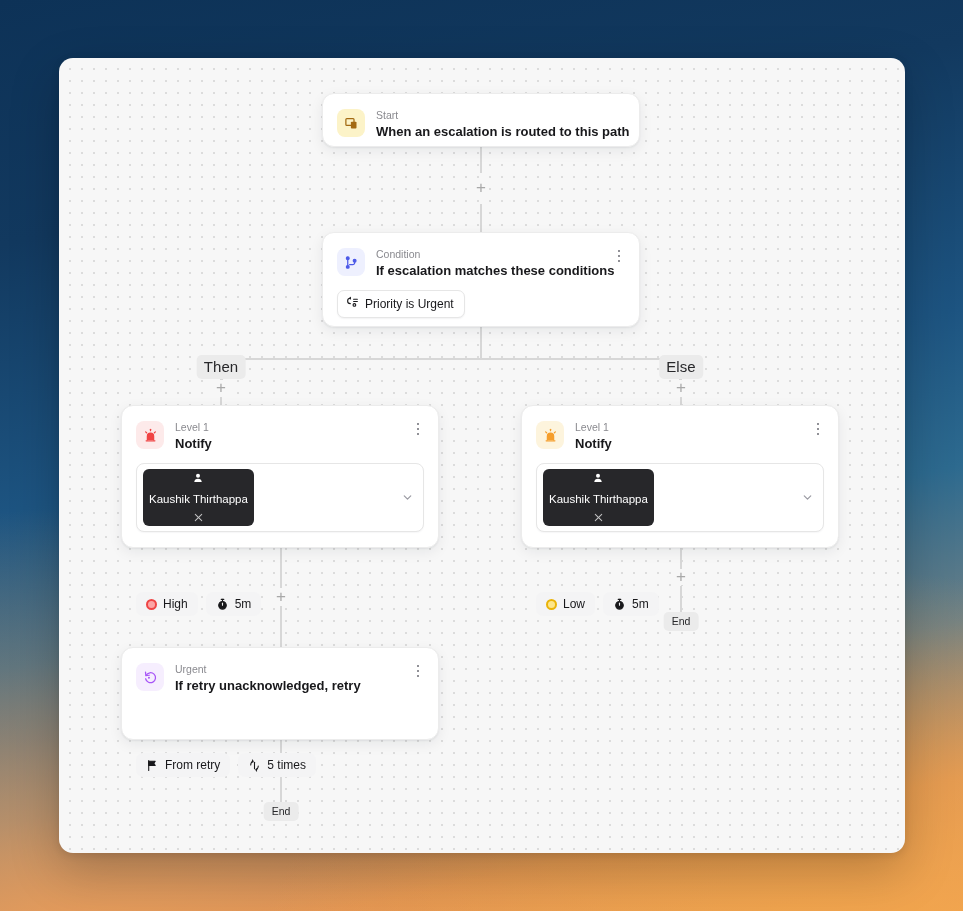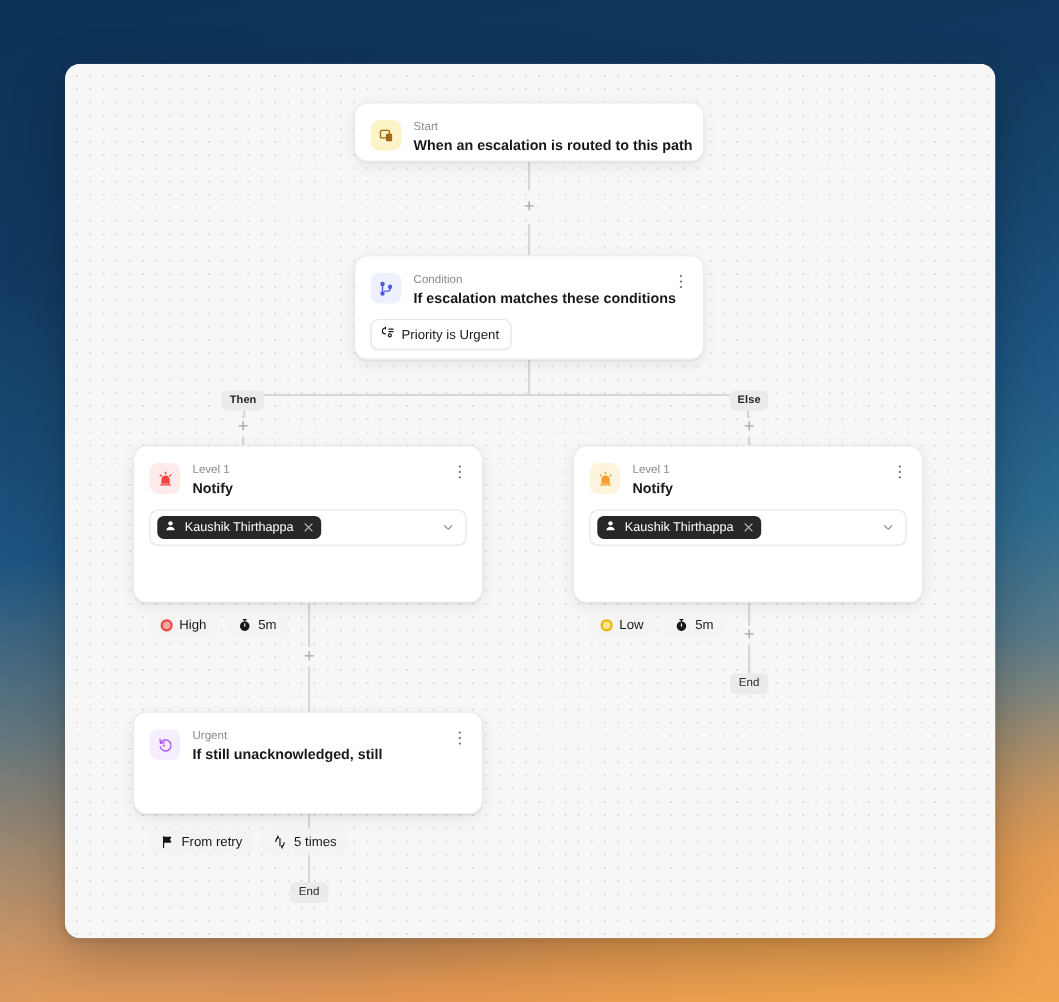--- a/index.html
+++ b/index.html
@@ -68,22 +68,22 @@
   .elbow-right {
     border-left: none;
     border-bottom: none;
     border-top-right-radius: 10px;
   }
 
   .branch-label {
     position: absolute;
     background: #ebebeb;
     color: #27272a;
-    font-size: 10px;
-    font-weight: 700;
+    font-size: 15px;
+    font-weight: 400;
     padding: 3px 7px 4px;
     border-radius: 5px;
     transform: translateX(-50%);
     letter-spacing: 0.1px;
     white-space: nowrap;
   }
   .end-label {
     position: absolute;
     background: #ebebeb;
     color: #27272a;
@@ -193,20 +193,21 @@
     display: inline-flex;
     align-items: center;
     gap: 7px;
     background: #27272a;
     color: #ffffff;
     border-radius: 6px;
     padding: 3px 6px 3px 6px;
     font-size: 11.5px;
     font-weight: 500;
     white-space: nowrap;
+    flex-direction: column;
   }
   .token-x { opacity: 0.72; display: inline-flex; margin-left: 1px; cursor: pointer; }
   .select-caret { margin-left: auto; color: #9a9aa2; display: inline-flex; cursor: pointer; }
 
   
   .badge-row { display: flex; gap: 8px; margin-top: 12px; }
   .badge {
     display: inline-flex;
     align-items: center;
     gap: 6px;
@@ -447,21 +448,21 @@
     <div class="node-head">
       <div class="node-icon icon-purple">
         <svg width="15" height="15" viewBox="0 0 24 24" fill="none" stroke="currentColor" stroke-width="2" stroke-linecap="round" stroke-linejoin="round">
           <path d="M5 8.5A8 8 0 1 1 4.2 14"></path>
           <polyline points="4 3.5 4.6 9 10 8.4"></polyline>
           <circle cx="9.5" cy="12.5" r="1.6" fill="currentColor" stroke="none"></circle>
         </svg>
       </div>
       <div class="node-titles">
         <div class="node-kicker">Urgent</div>
-        <div class="node-title">If still unacknowledged, still</div>
+        <div class="node-title">If retry unacknowledged, retry</div>
       </div>
       <div class="kebab">
           <i></i>
           <i></i>
           <i></i>
         </div>
     </div>
     <div class="node-body">
       <div class="badge-row" style="margin-top:0;">
         <span class="badge">

